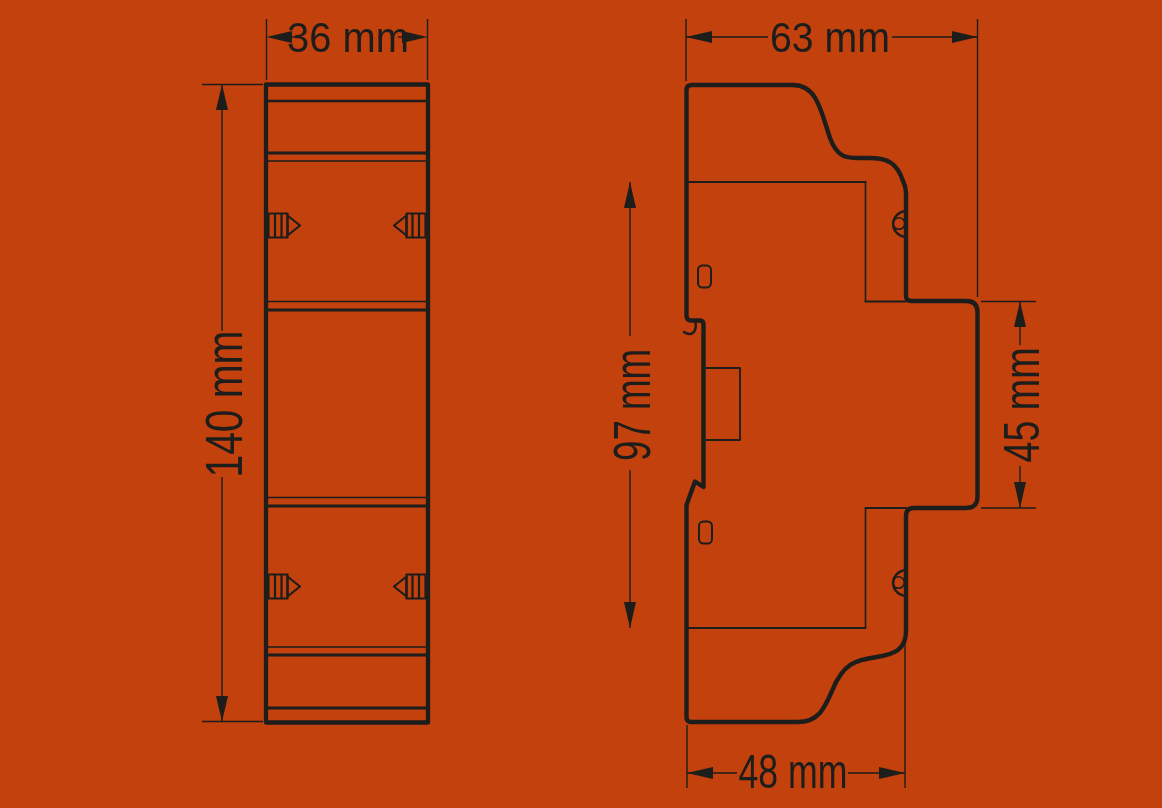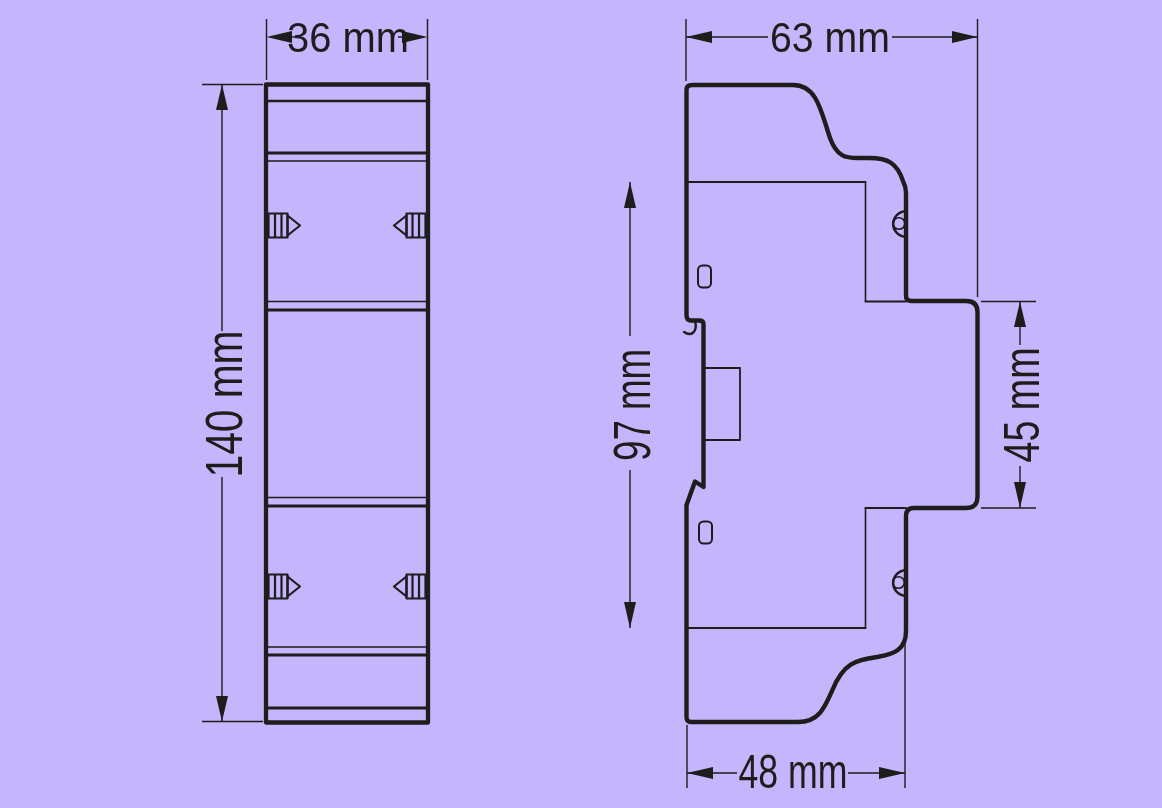--- a/index.html
+++ b/index.html
@@ -1,19 +1,19 @@
 <!DOCTYPE html>
 <html><head>
 <meta charset="utf-8">
 <style>
   html,body{margin:0;padding:0;background:#ffffff;}
   .canvas{
     position:relative;
     width:1162px;height:808px;
-    background:#c4b5fd;
+    background:#c2410c;
     overflow:hidden;
   }
   svg{display:block;}
   text{
     font-family:"Liberation Sans","DejaVu Sans",sans-serif;
     fill:#1d1d1b;
   }
 </style>
 </head>
 <body>

